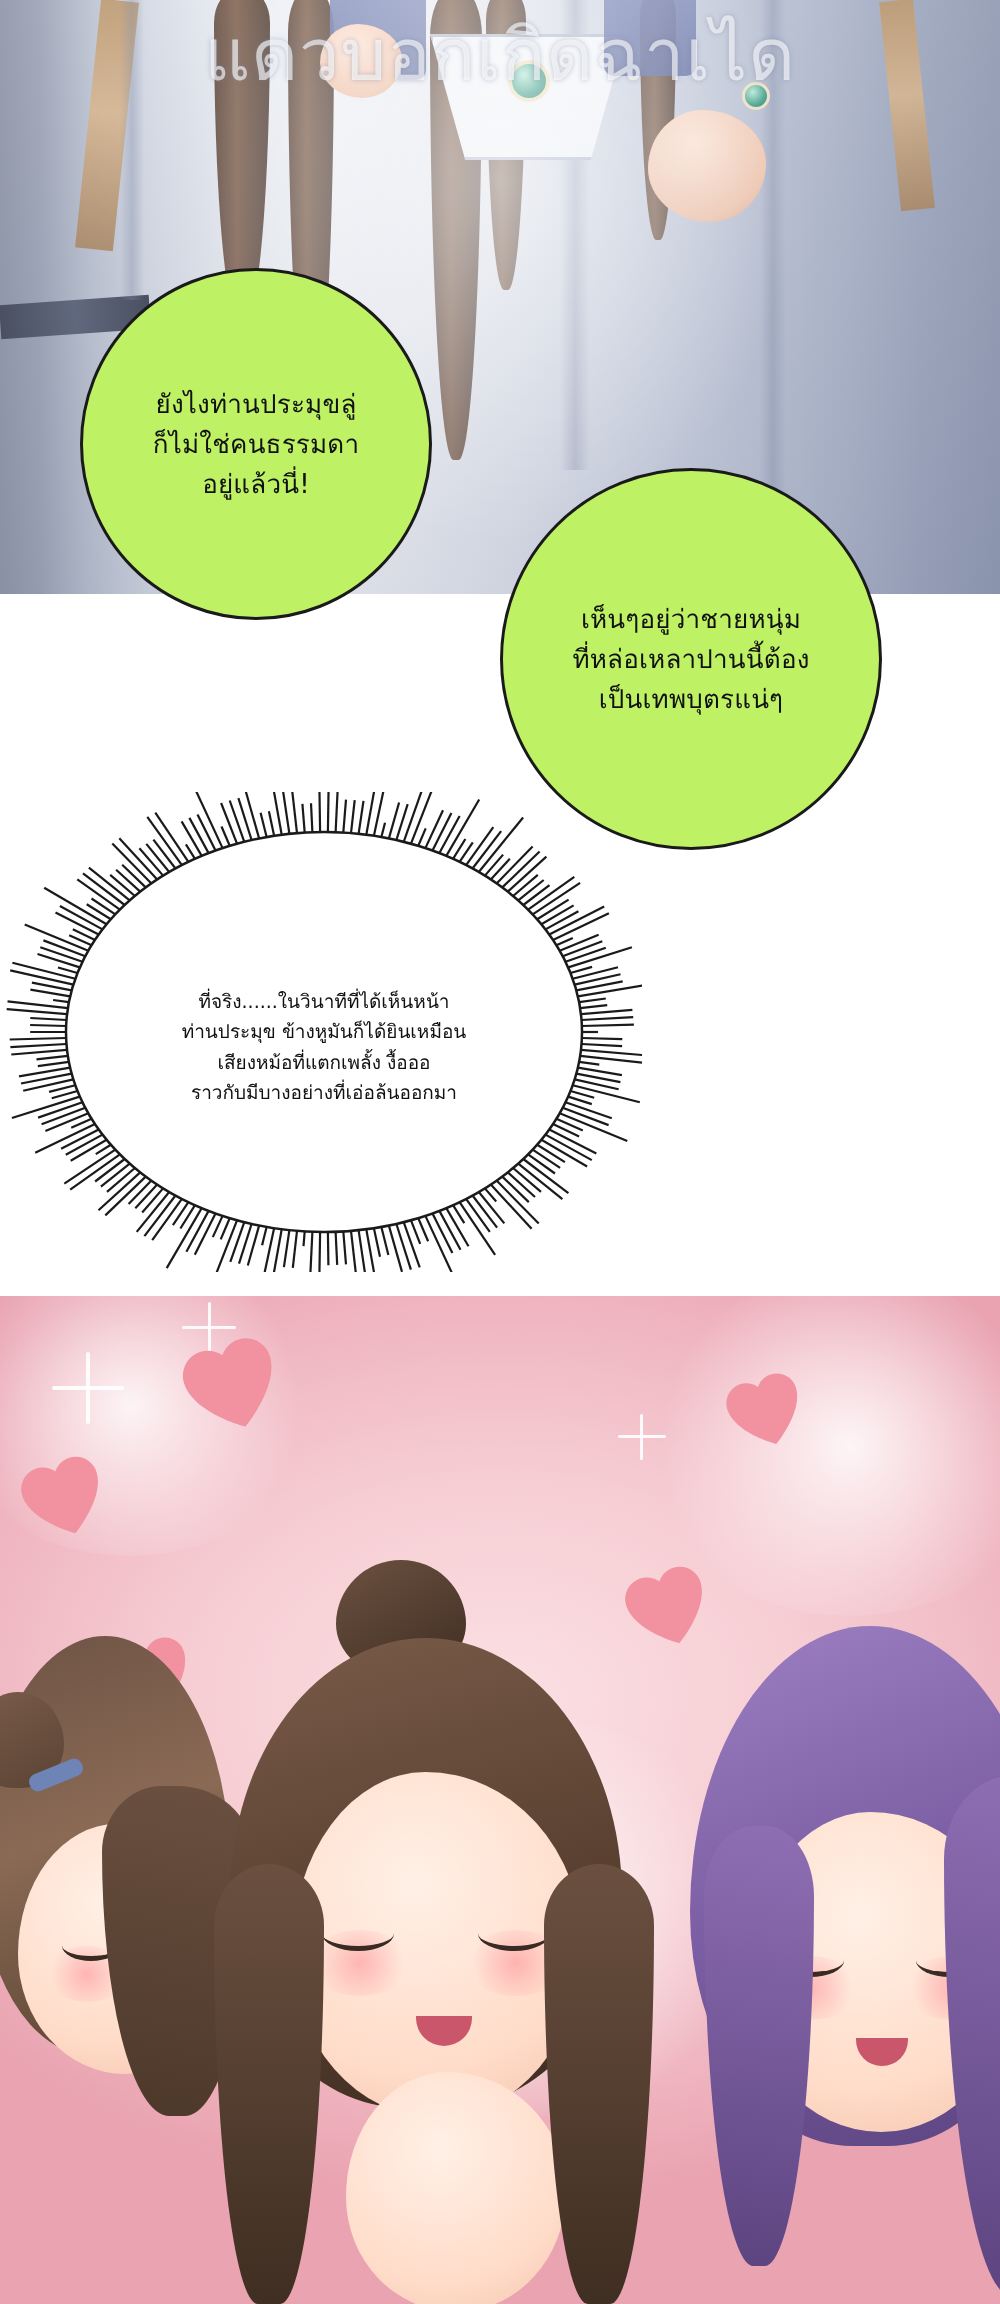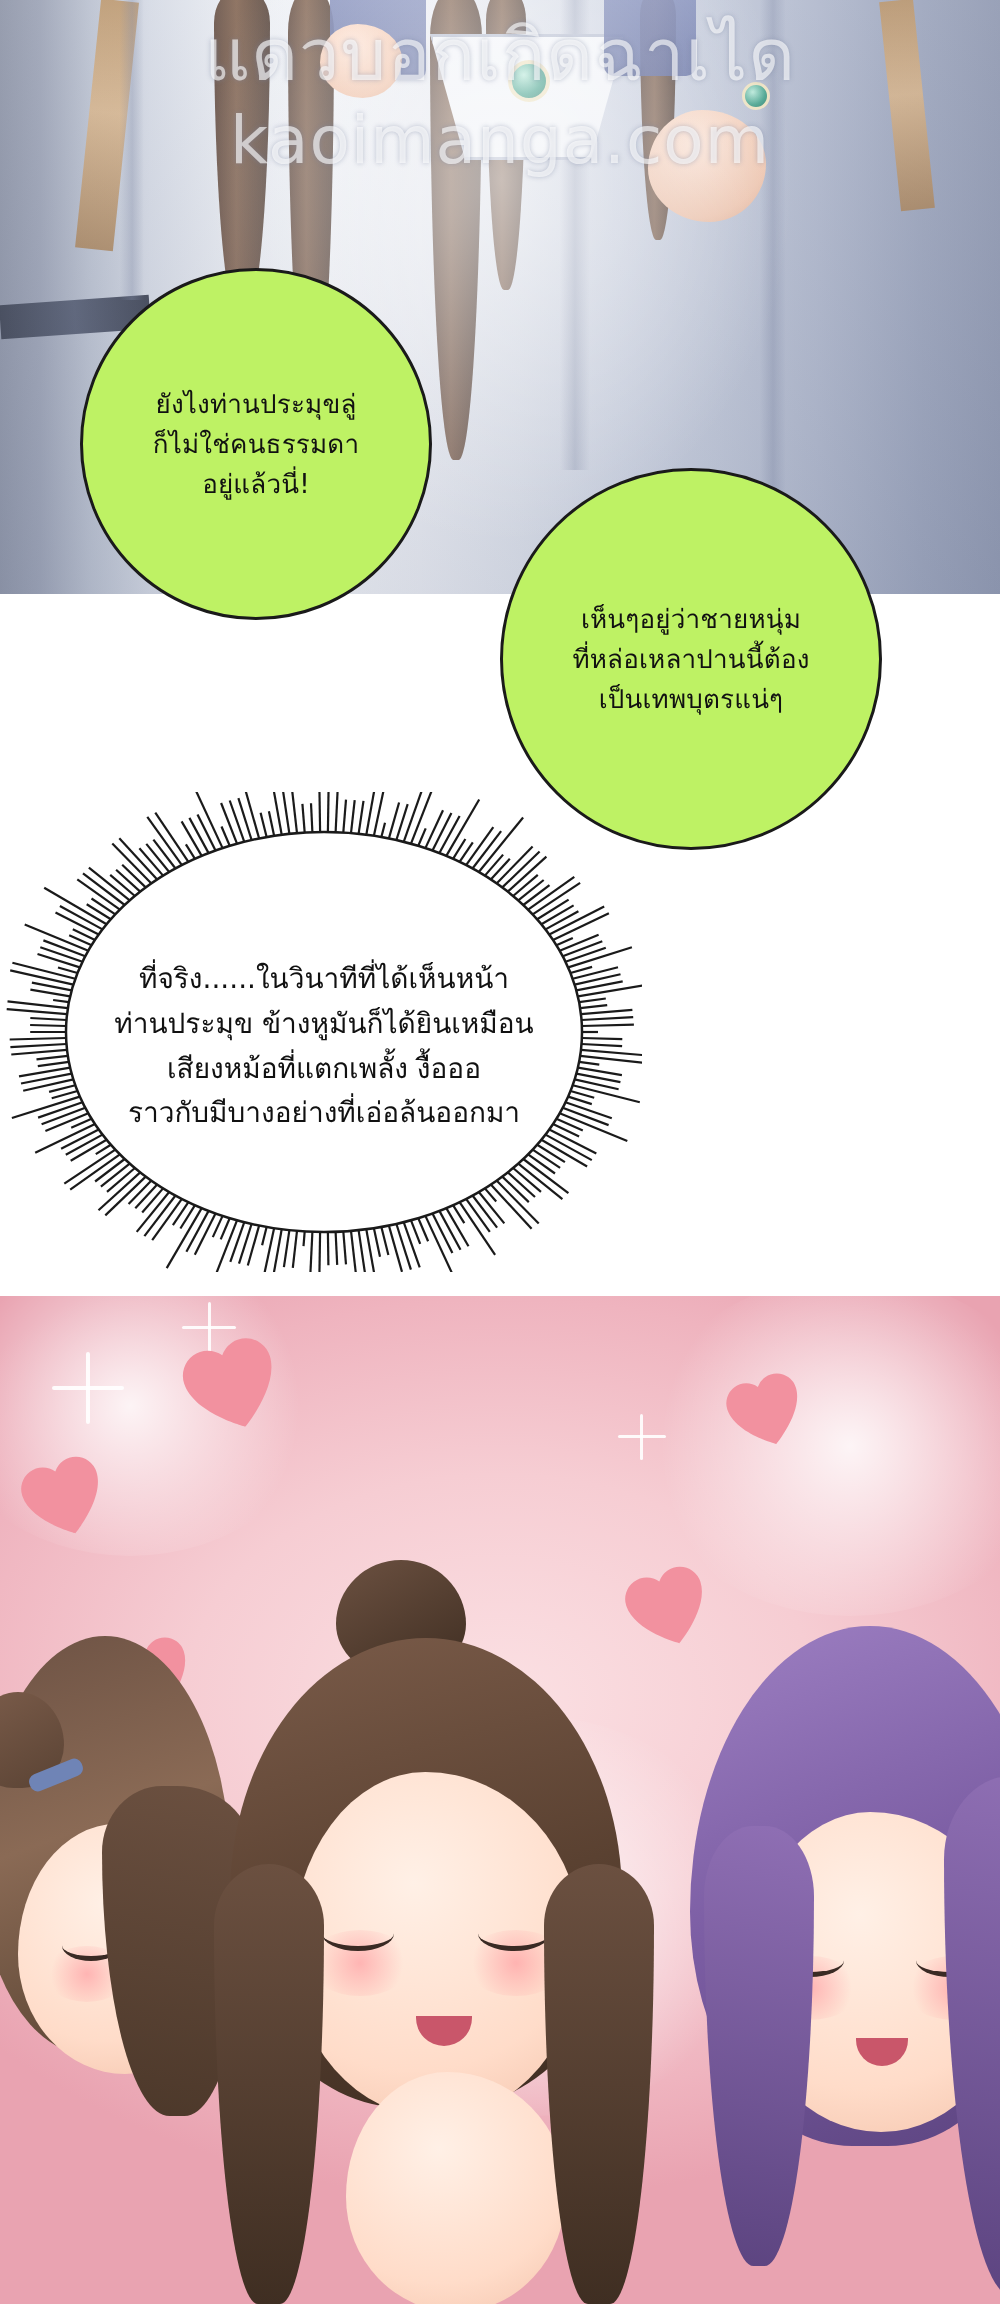--- a/index.html
+++ b/index.html
@@ -130,21 +130,21 @@
     width: 636px; height: 480px;
     display: flex;
     align-items: center;
     justify-content: center;
     text-align: center;
     color: #111111;
     line-height: 1.6;
   }
   .burst-text .txt {
     white-space: pre-line;
-    font-size: 28px;
+    font-size: 19px;
     padding: 0 56px;
     margin-top: 29px;
   }
 
   
   .watermark {
     position: absolute;
     left: 0;
     top: 10px;
     width: 1000px;
@@ -255,21 +255,20 @@
     <div class="hand" style="left:648px; top:110px; width:118px; height:112px;"></div>
     <div class="hand" style="left:320px; top:24px; width:82px; height:74px;"></div>
 
     <div class="robe-shade"></div>
   </div>
 
   <div class="panel-divider" style="top:594px;"></div>
 
   <div class="watermark">
     <div class="wm1">แดวบอกเกิดฉาเได</div>
-    <div class="wm2">kaoimanga.com</div>
   </div>
 
   <div class="bubble" id="bubble-1">
     <div class="txt">ยังไงท่านประมุขลู่
 ก็ไม่ใช่คนธรรมดา
 อยู่แล้วนี่!</div>
   </div>
 
   <div class="bubble" id="bubble-2">
     <div class="txt">เห็นๆอยู่ว่าชายหนุ่ม

